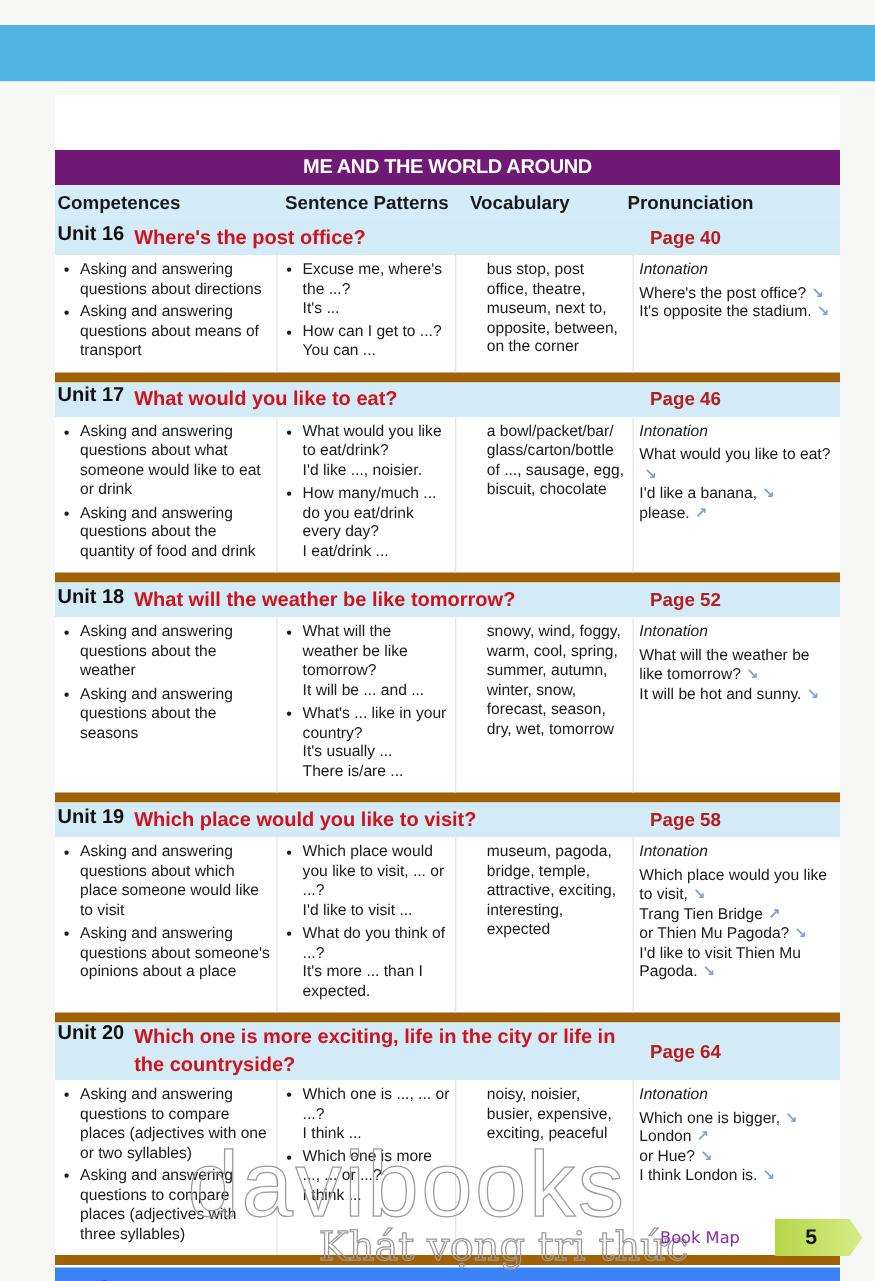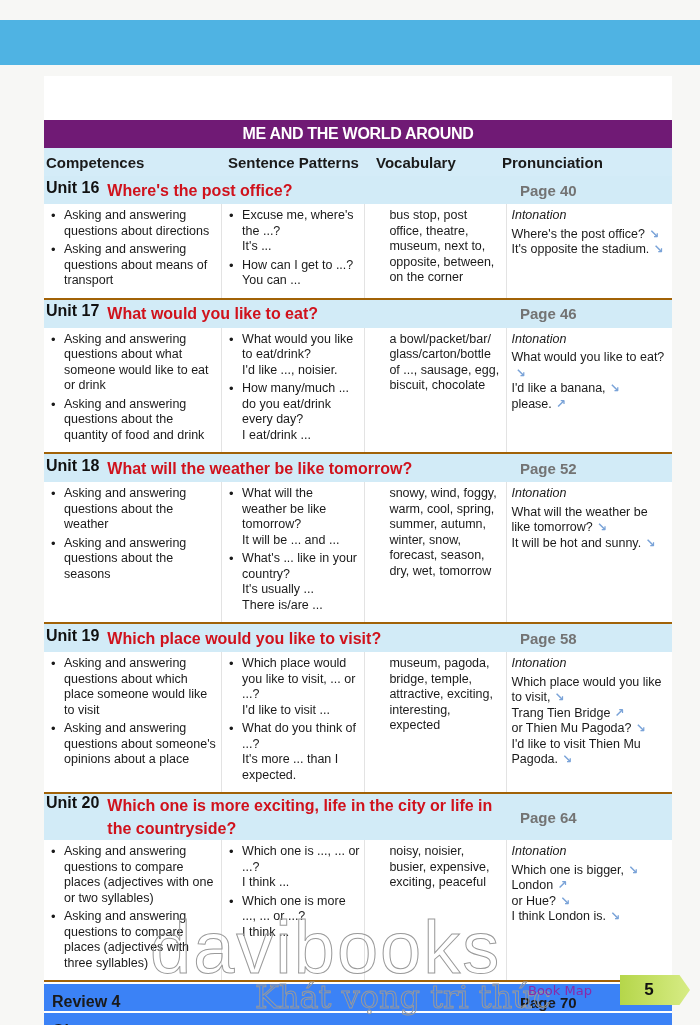--- a/index.html
+++ b/index.html
@@ -32,22 +32,22 @@
   .c2 { width: 148px; }
   .c3 { width: 126px; }
   .c4 { width: 170px; }
   .unit-head {
     display: flex; align-items: center; min-height: 28px;
     background: #d2ebf7; font-weight: bold; font-size: 16px;
   }
   .unit-head .title-wrap { width: 460px; display: flex; padding-left: 2px; }
   .unit-head .unit-no { color: #111; margin-right: 8px; white-space: nowrap; }
   .unit-head .unit-title { color: #d0121c; line-height: 23px; }
-  .unit-head .page { width: 168px; color: #737373; font-size: 15px; padding-left: 16px;}
-  .unit-body { display: flex; background: #fff; font-size: 12.5px; line-height: 15.5px; border-bottom: 2px solid #a16207; }
+  .unit-head .page { width: 168px; color: #b91c1c; font-size: 15px; padding-left: 16px;}
+  .unit-body { display: flex; background: #fff; font-size: 12.5px; line-height: 15.5px; border-bottom: 8px solid #a16207; }
   .unit-body > div { padding: 4px 4px 6px 4px; }
   .unit-body .b1 { width: 184px; border-right: 1px solid #e3e3e3; }
   .unit-body .b2 { width: 148px; border-right: 1px solid #e3e3e3; }
   .unit-body .b3 { width: 126px; border-right: 1px solid #e3e3e3; margin-left: 20px; }
   .unit-body .b4 { width: 170px; }
   ul.bullets { list-style: none; }
   ul.bullets li { position: relative; padding-left: 16px; margin-bottom: 3px; }
   ul.bullets li::before { content: "•"; position: absolute; left: 3px; top: 0; font-size: 13px; }
   .pline { display: block; }
   .intonation-label { font-style: italic; display: block; margin-bottom: 3px; }

